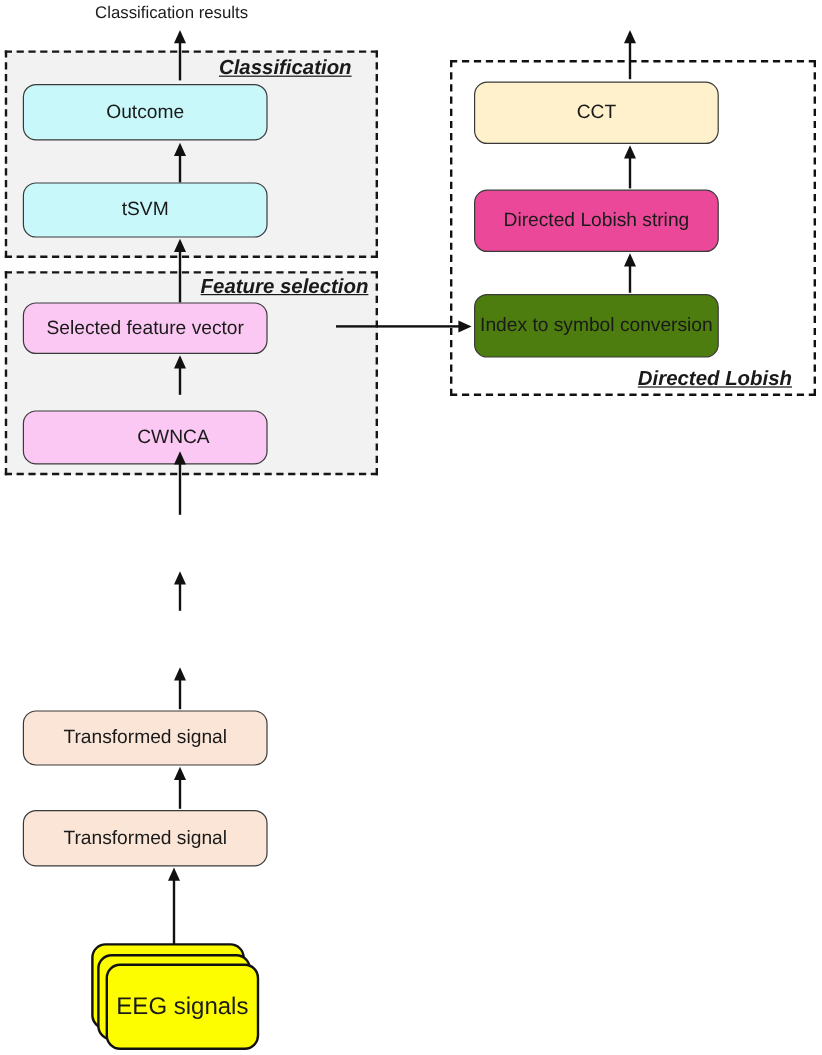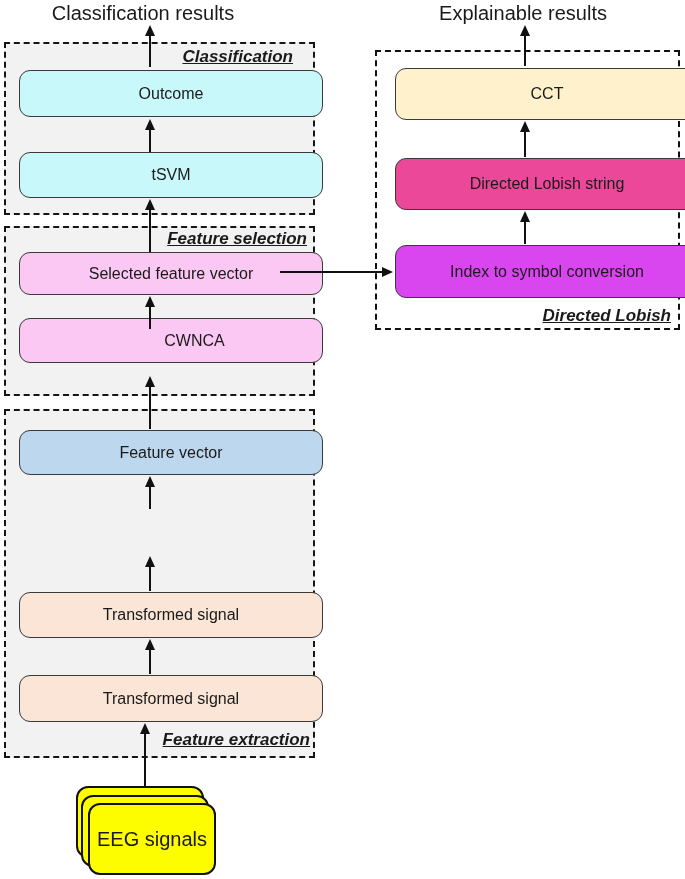--- a/index.html
+++ b/index.html
@@ -1,28 +1,28 @@
 <!DOCTYPE html>
 <html><head>
 <meta charset="utf-8">
 <style>
   html,body{margin:0;padding:0;background:#ffffff;}
   .canvas{
     position:relative;width:685px;height:879px;background:#ffffff;
     font-family:"Liberation Sans",sans-serif;color:#1a1a1a;overflow:hidden;
   }
   *{box-sizing:border-box;}
-  .title{position:absolute;font-size:20px;text-align:center;white-space:nowrap;}
+  .title{position:absolute;font-size:14px;text-align:center;white-space:nowrap;}
   .group{position:absolute;border:2px dashed #161616;}
   .group-label{
     position:absolute;font-style:italic;font-weight:600;
     text-decoration:underline;font-size:17px;white-space:nowrap;
   }
   .node{
-    position:absolute;width:304px;border:1.5px solid #3a3a3a;border-radius:11px;
+    position:absolute;width:204px;border:1.5px solid #3a3a3a;border-radius:11px;
     display:flex;align-items:center;justify-content:center;
     font-size:16px;white-space:nowrap;text-align:right;
   }
   
   .av{position:absolute;width:10px;}
   .av::before{content:"";position:absolute;left:0;top:0;
     border-left:5px solid transparent;border-right:5px solid transparent;
     border-bottom:11px solid #111;}
   .av::after{content:"";position:absolute;left:4px;top:8px;bottom:0;width:2px;background:#111;}
   
@@ -38,25 +38,25 @@
   
   #title-left{left:33px;top:2px;width:220px;}
   #title-right{left:423px;top:2px;width:200px;}
   #grp-classification{left:4px;top:42px;width:311px;height:173px;}
   #grp-feature-selection{left:4px;top:226px;width:311px;height:170px;}
   #grp-feature-extraction{left:4px;top:409px;width:311px;height:349px;}
   #grp-directed-lobish{left:375px;top:50px;width:305px;height:280px;border-color:#111;}
   #lbl-classification{top:3px;right:20px;}
   #lbl-feature-selection{top:1px;right:6px;}
   #lbl-feature-extraction{bottom:6px;right:3px;}
-  #lbl-directed-lobish{bottom:2px;right:7px;}
+  #lbl-directed-lobish{bottom:2px;right:18px;}
   #n-outcome{left:19px;top:70px;height:47px;}
   #n-tsvm{left:19px;top:152px;height:46px;}
   #n-selected{left:19px;top:252px;height:43px;}
-  #n-cwnca{left:19px;top:318px;height:45px;padding-left:47px;}
+  #n-cwnca{left:19px;top:342px;height:45px;padding-left:47px;}
   #n-featvec{left:19px;top:430px;height:45px;}
   #n-tatpat{left:19px;top:510px;height:45px;}
   #n-trans1{left:19px;top:592px;height:46px;}
   #n-trans2{left:19px;top:675px;height:47px;}
   #n-cct{left:395px;top:68px;height:52px;}
   #n-dls{left:395px;top:158px;height:52px;}
   #n-index{left:395px;top:245px;height:53px;}
   #a1{left:145px;top:25px;height:42px;}
   #a2{left:145px;top:119px;height:33px;}
   #a3{left:145px;top:199px;height:53px;}
@@ -73,49 +73,44 @@
   #eeg-b1{left:0;top:0;}
   #eeg-b2{left:5px;top:9px;}
   #eeg-f{left:12px;top:17px;}
 </style>
 </head>
 <body>
 
 <div class="canvas">
 
   <div class="title" id="title-left">Classification results</div>
-  <div class="title" id="title-right">Explainable results</div>
 
   <div class="group" id="grp-classification" style="background-color: rgb(242, 242, 242);">
     <div class="group-label" id="lbl-classification">Classification</div>
   </div>
 
   <div class="group" id="grp-feature-selection" style="background-color: rgb(242, 242, 242);">
     <div class="group-label" id="lbl-feature-selection">Feature selection</div>
   </div>
 
-  <div class="group" id="grp-feature-extraction" style="background-color: rgb(242, 242, 242);">
-    <div class="group-label" id="lbl-feature-extraction">Feature extraction</div>
-  </div>
 
   <div class="group" id="grp-directed-lobish" style="background-color: rgb(255, 255, 255);">
     <div class="group-label" id="lbl-directed-lobish">Directed Lobish</div>
   </div>
 
   <div class="node" id="n-outcome" style="background-color: rgb(200, 248, 250);">Outcome</div>
   <div class="node" id="n-selected" style="background-color: rgb(250, 200, 243);">Selected feature vector</div>
   <div class="node" id="n-tsvm" style="background-color: rgb(200, 248, 250);">tSVM</div>
   <div class="node" id="n-cwnca" style="background-color: rgb(250, 200, 243);">CWNCA</div>
-  <div class="node" id="n-featvec" style="background-color: rgb(189, 215, 238);">Feature vector</div>
   <div class="node" id="n-trans1" style="background-color: rgb(251, 229, 214);">Transformed signal</div>
   <div class="node" id="n-trans2" style="background-color: rgb(251, 229, 214);">Transformed signal</div>
 
   <div class="node" id="n-cct" style="background-color: rgb(254, 241, 203);">CCT</div>
   <div class="node" id="n-dls" style="background-color: #ec4899;">Directed Lobish string</div>
-  <div class="node" id="n-index" style="background-color: #d946ef;">Index to symbol conversion</div>
+  <div class="node" id="n-index" style="background-color: #4d7c0f;">Index to symbol conversion</div>
 
   <div class="eeg-stack">
     <div class="eeg-card" id="eeg-b1" style="background-color: rgb(253, 253, 0);"></div>
     <div class="eeg-card" id="eeg-b2" style="background-color: rgb(253, 253, 0);"></div>
     <div class="eeg-card eeg-front" id="eeg-f" style="background-color: rgb(253, 253, 0);">EEG signals</div>
   </div>
 
   <div class="av" id="a1"></div>
   <div class="av" id="a2"></div>
   <div class="av" id="a3"></div>

